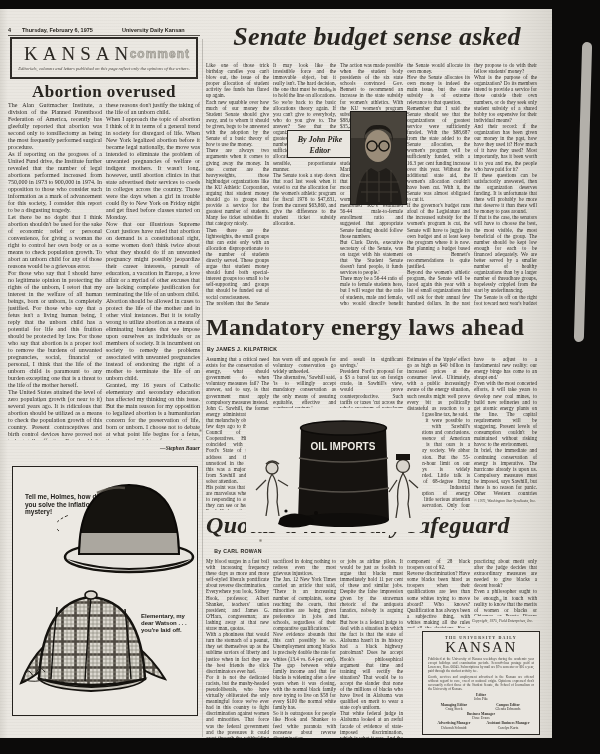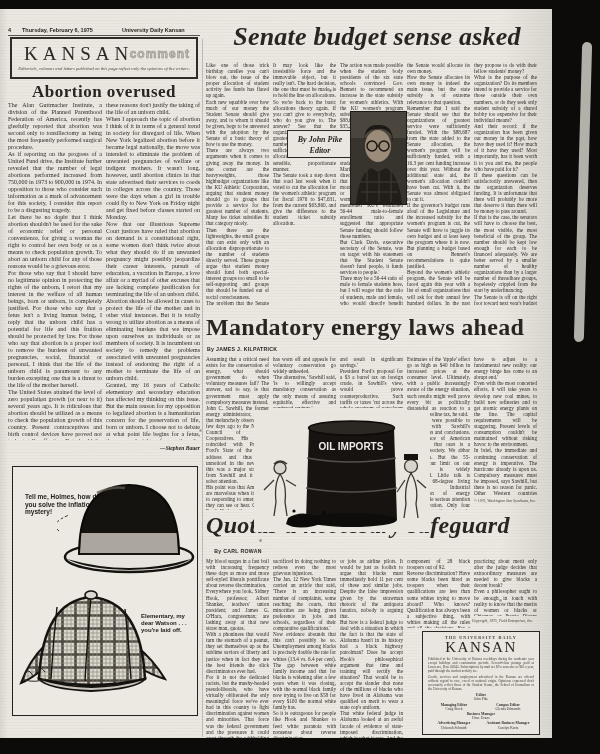--- a/index.html
+++ b/index.html
@@ -55,21 +55,21 @@
   .en-col{top:347px;height:154px;width:63px;}
   .en-short{height:52px;}
   .qu-col{top:549px;height:180px;width:63px;}
   .credit{position:absolute;font-size:3.8px;font-style:italic;color:#3c3933;}
   
   .byline-box{position:absolute;left:287px;top:121px;width:66px;height:28px;border:1.5px solid #2b2823;
               background:#e9e6e0;box-sizing:border-box;z-index:3;text-align:center;
               font-style:italic;font-weight:bold;font-size:8px;line-height:11px;padding-top:3px;}
   .pike-photo{position:absolute;left:351px;top:103px;width:55px;height:92px;z-index:3;
               outline:1px solid #1c1a17;}
-  .barrel-cartoon{position:absolute;left:254px;top:401px;width:176px;height:122px;z-index:3;}
+  .barrel-cartoon{position:absolute;left:246px;top:401px;width:176px;height:122px;z-index:3;}
   
   .staffbox{position:absolute;left:422px;top:622px;width:118px;height:104px;border:1.5px solid #2b2823;
             background:#e9e6e0;box-sizing:border-box;z-index:3;padding:3px 5px;text-align:center;}
   .sb-kick{font-size:4px;letter-spacing:1.2px;font-weight:bold;color:#3a3731;}
   .sb-title{font-size:15px;letter-spacing:1.5px;line-height:15px;color:#2a2722;}
   .sb-para{font-size:3.4px;line-height:4px;text-align:justify;color:#45423c;margin-top:2px;white-space:pre-line;}
   .sb-roles{margin-top:2px;font-size:3.6px;line-height:4.4px;color:#35322d;}
   .sb-roles b{display:block;font-size:3.6px;}
   .sb-two{display:flex;justify-content:space-between;margin-top:1px;}
   .sb-two>div{width:49%;}

